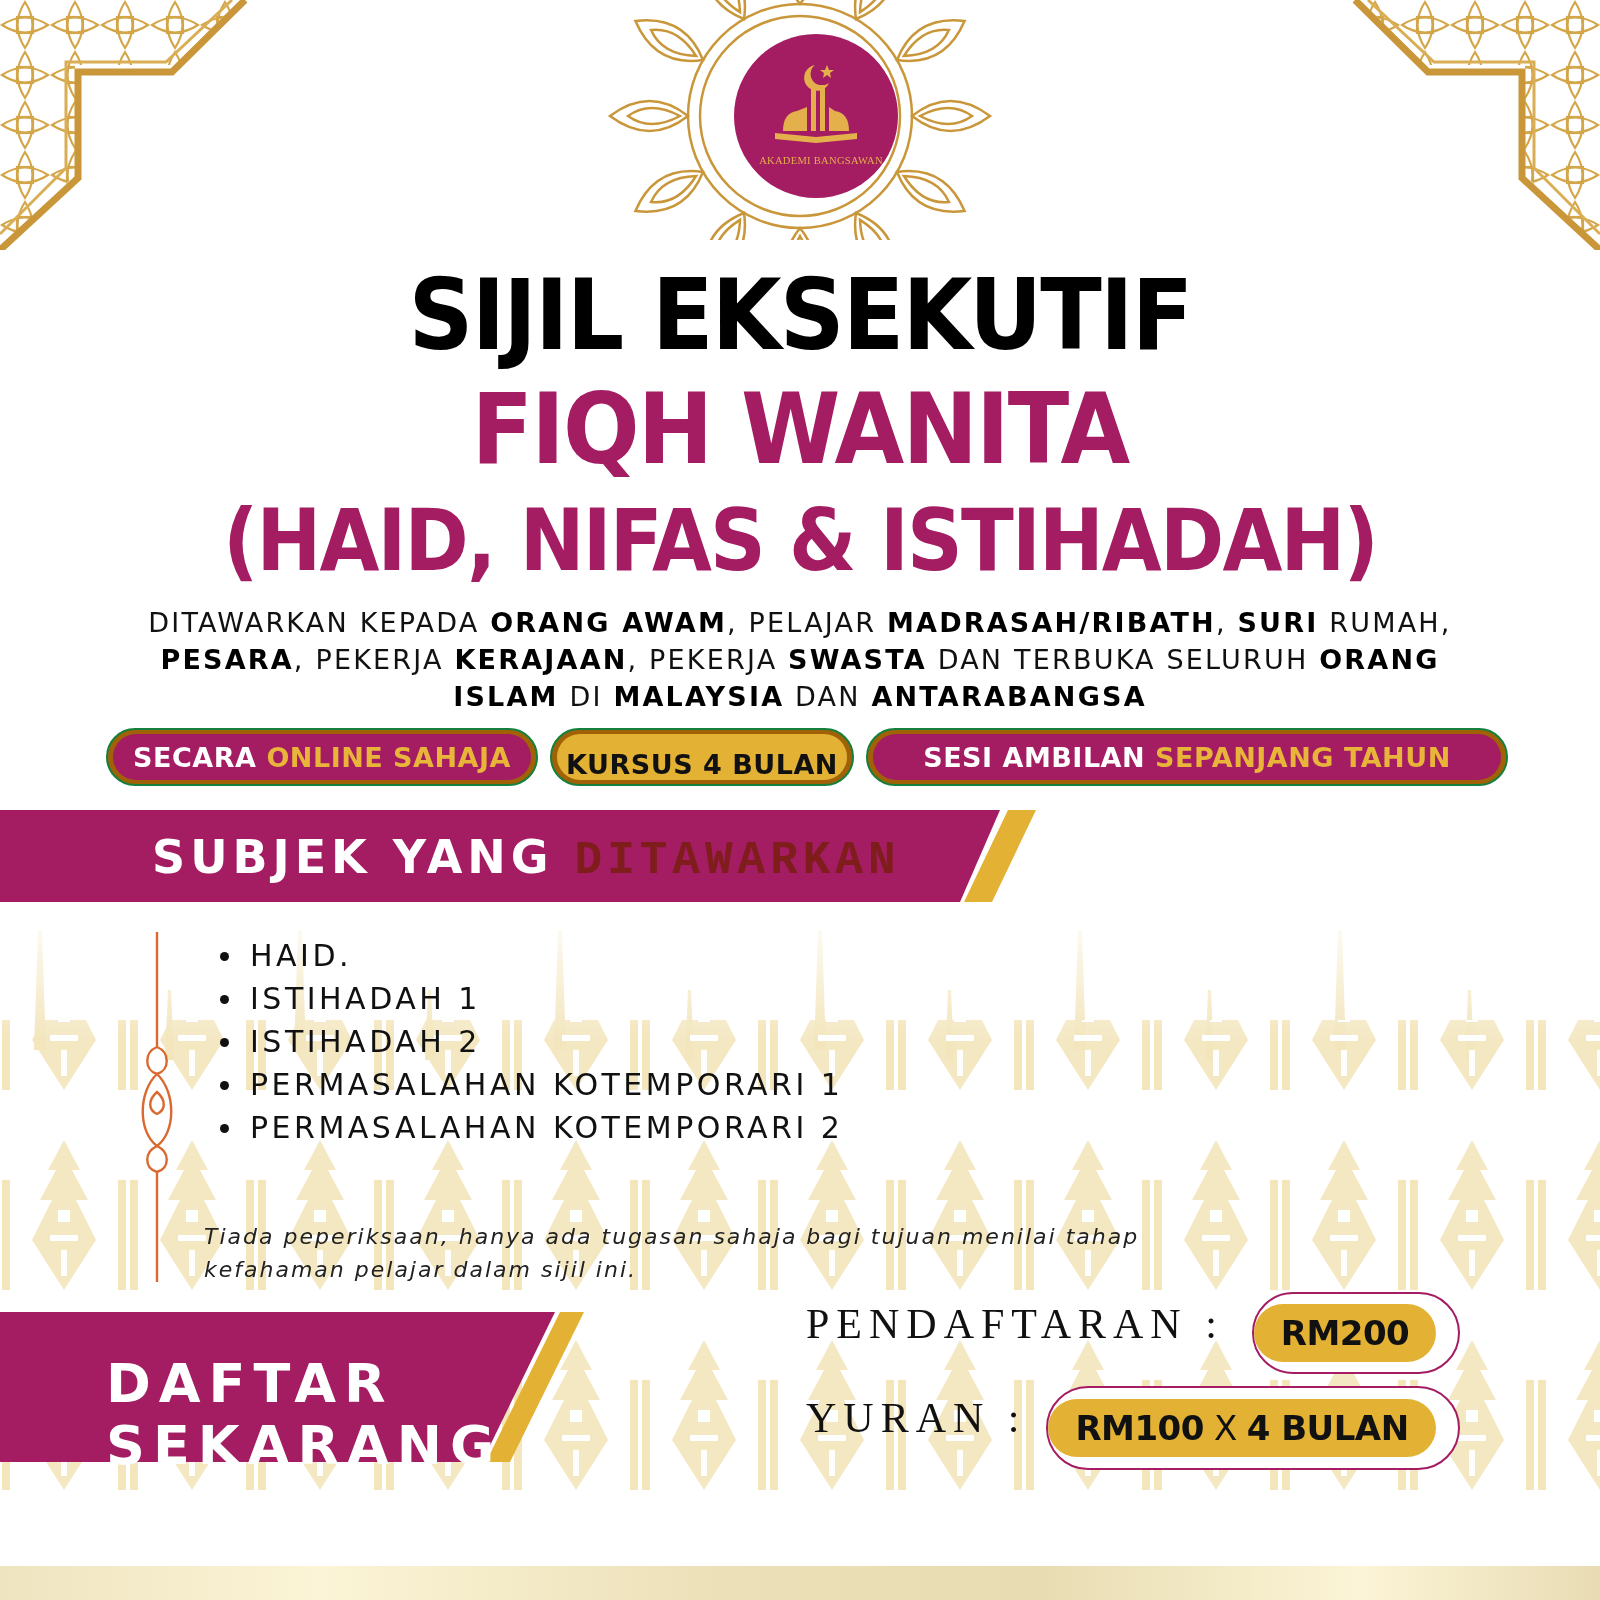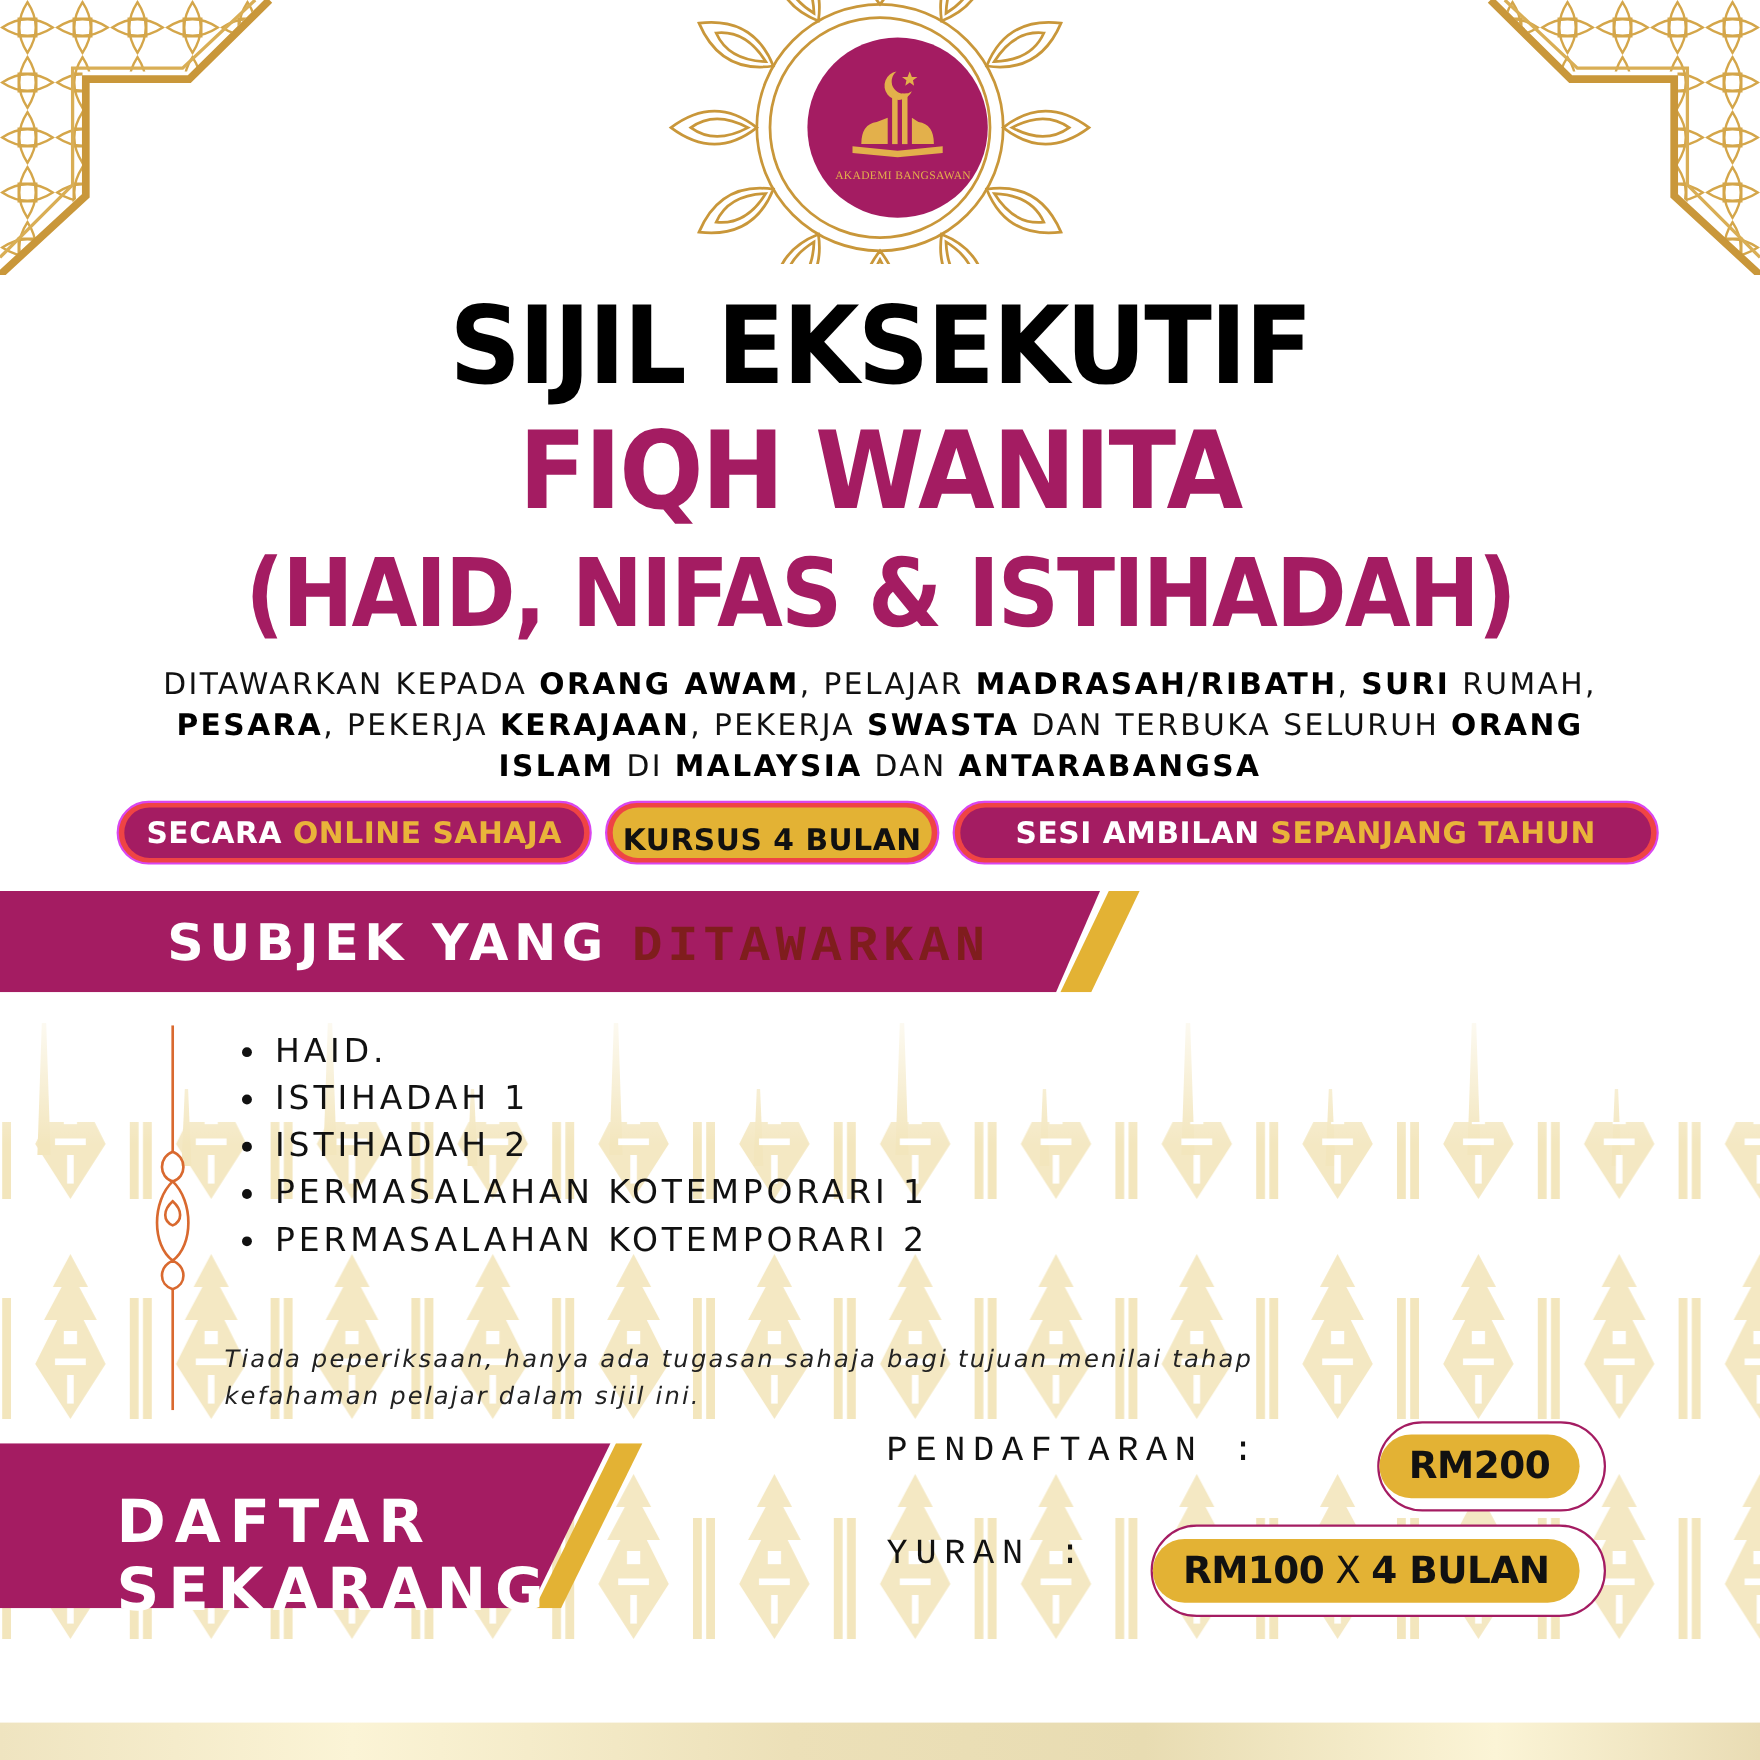--- a/index.html
+++ b/index.html
@@ -44,21 +44,21 @@
   .audience {
     position: absolute; left: 140px; top: 604px; width: 1320px; text-align: center;
     font-size: 27px; line-height: 37px; letter-spacing: 2.2px;
     font-family: "DejaVu Sans", sans-serif; font-weight: normal; color: #111;
   }
   .audience b { font-weight: bold; color: #000; }
 
   
   .pill-wrap {
     position: absolute; top: 728px; height: 58px; border-radius: 30px;
-    border: 2px solid #d946ef; background: #ef4444;
+    border: 2px solid #15803d; background: #a16207;
     display: flex; align-items: center; justify-content: center; box-sizing: border-box;
   }
   .pill {
     height: 46px; border-radius: 24px; display: flex; align-items: center; justify-content: center;
     font-family: "DejaVu Sans", sans-serif; font-weight: bold; font-size: 27px; letter-spacing: 0.5px;
     box-sizing: border-box; width: calc(100% - 10px);
   }
   .pill.magenta { background: #a41c62; color: #fff; }
   .pill.gold { background: #e3b234; color: #111; align-items: flex-end; }
   .pill .hl { color: #e9b43a; margin-left: 10px; }
@@ -88,21 +88,21 @@
   .divider { position: absolute; left: 140px; top: 932px; width: 34px; height: 350px; }
 
   .note {
     position: absolute; left: 204px; top: 1220px; width: 1000px;
     font-family: "DejaVu Sans", sans-serif; font-style: italic; font-size: 22px;
     letter-spacing: 2px; line-height: 33px; color: #222;
   }
 
   
   .fee-label {
-    position: absolute; font-family: Liberation Mono, monospace; font-size: 32px;
+    position: absolute; font-family: Liberation Serif, serif; font-size: 42px;
     letter-spacing: 7px; color: #111;
   }
   .fee-pill-outer {
     position: absolute; border: 2px solid #a41c62; border-radius: 44px; background: #fff;
     display: flex; align-items: center; box-sizing: border-box;
   }
   .fee-pill {
     background: #e3b234; border-radius: 32px; height: 58px; width: calc(100% - 22px);
     display: flex; align-items: center; justify-content: center;
     font-family: "DejaVu Sans", sans-serif; font-weight: bold; font-size: 34px; color: #111;

